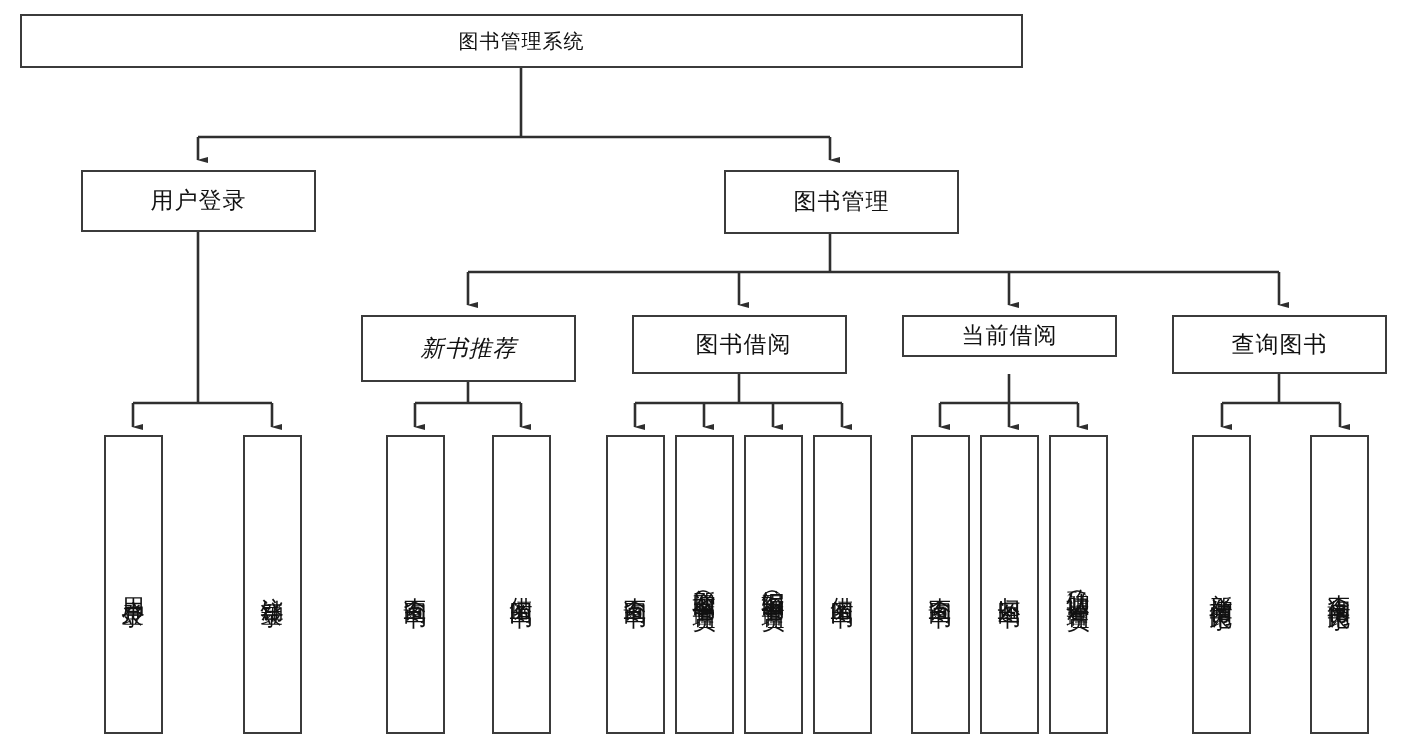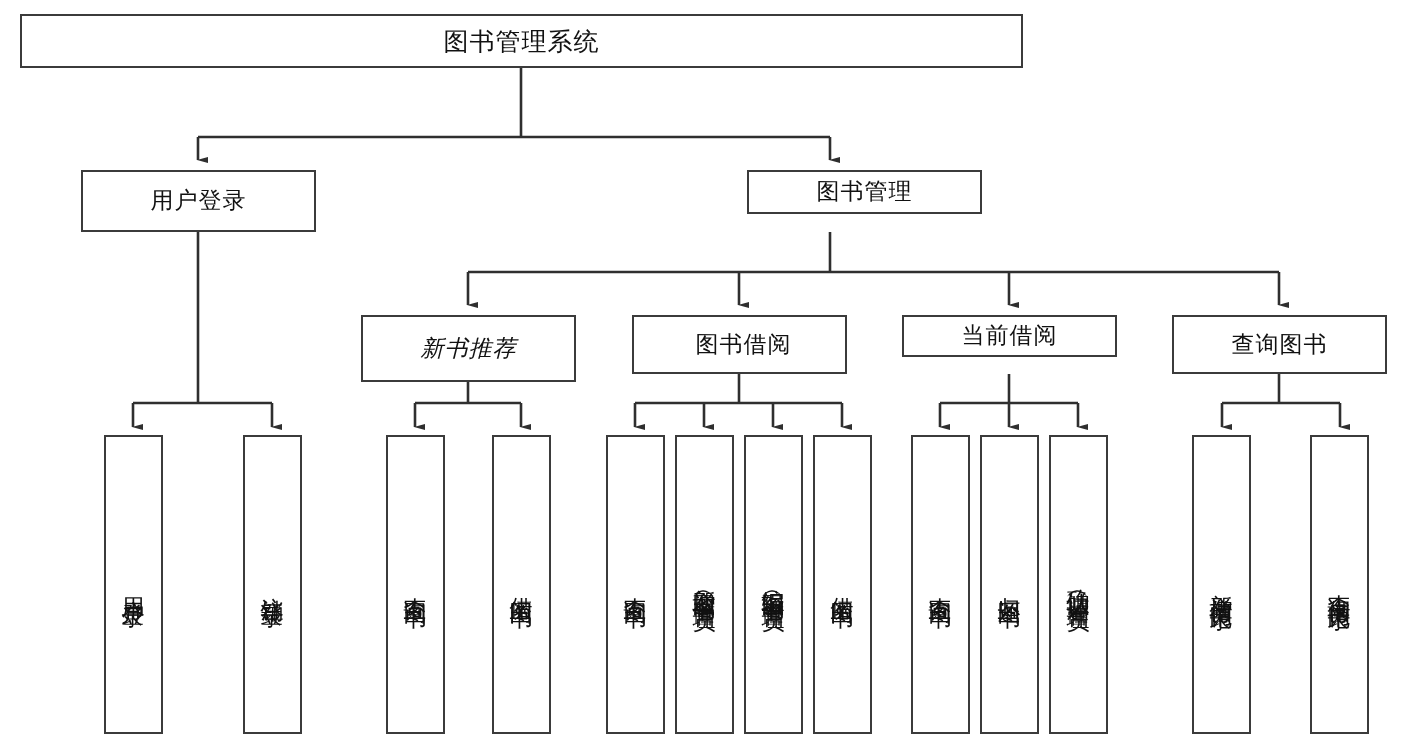--- a/index.html
+++ b/index.html
@@ -42,21 +42,21 @@
   }
   .node.v .vtext{
     writing-mode:vertical-rl;
     text-orientation:upright;
     letter-spacing:3px;
     line-height:1.05;
     white-space:nowrap;
     padding-top:6px;
     padding-bottom:6px;
   }
-  .node.root{ font-size:25px; }
+  .node.root{ font-size:20px; }
   .watermark{
     position:absolute;
     right:8px;
     bottom:4px;
     font-size:18px;
     color:#b9b9b9;
     letter-spacing:0.5px;
     z-index:5;
     white-space:nowrap;
     user-select:none;
@@ -117,21 +117,21 @@
     </g>
   </svg>
 
   <div class="node h root" style="left:20px; top:14px; width:1003px; height:54px;">
     <span>图书管理系统</span>
   </div>
 
   <div class="node h" style="left:81px; top:170px; width:235px; height:62px;">
     <span>用户登录</span>
   </div>
-  <div class="node h" style="left:747px; top:170px; width:235px; height:44px;">
+  <div class="node h" style="left:724px; top:170px; width:235px; height:64px;">
     <span>图书管理</span>
   </div>
 
   <div class="node h" style="left:361px; top:315px; width:215px; height:67px;font-style:italic;">
     <span>新书推荐</span>
   </div>
   <div class="node h" style="left:632px; top:315px; width:215px; height:59px;padding-left:8px;">
     <span>图书借阅</span>
   </div>
   <div class="node h" style="left:902px; top:315px; width:215px; height:42px;">

